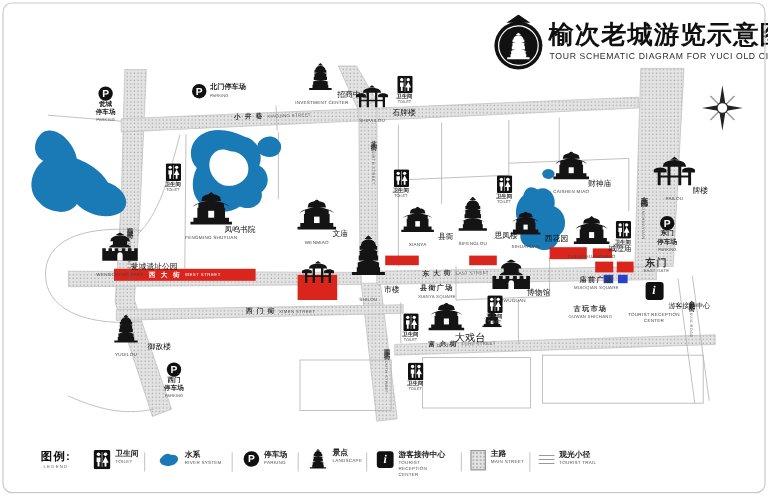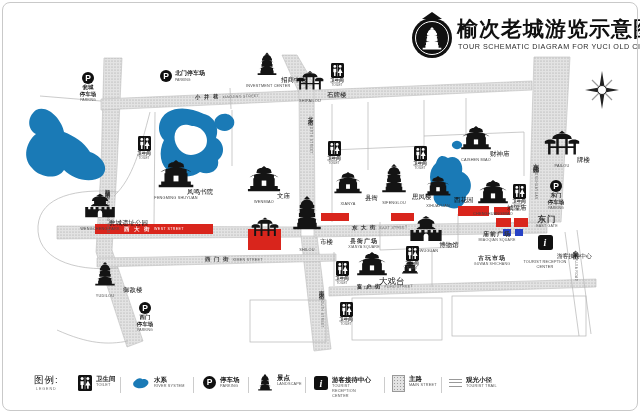--- a/index.html
+++ b/index.html
@@ -63,21 +63,21 @@
   .title-tr{position:absolute;left:458px;top:52px;font-size:8.2px;color:#666;letter-spacing:.5px;white-space:nowrap;}
 
   
   .leg{position:absolute;display:flex;align-items:flex-start;gap:4px;}
   .leg .txt{text-align:left;}
   .leg .zh{font-size:6.5px;font-weight:bold;color:#222;line-height:1.3;white-space:nowrap;}
   .leg .en{font-size:3.8px;color:#555;letter-spacing:.2px;line-height:1.3;}
   .leg .en.wrap{white-space:normal;width:42px;}
   .sep{position:absolute;width:1px;height:16px;background:#ccc;}
   .leg-head{position:absolute;text-align:center;}
-  .leg-head .zh{font-size:9.5px;font-weight:400;color:#111;letter-spacing:1px;}
+  .leg-head .zh{font-size:9.5px;font-weight:700;color:#111;letter-spacing:1px;}
   .leg-head .en{font-size:3.6px;color:#666;letter-spacing:1px;}
   .swatch-road{width:11px;height:15px;border:1px solid #999;background-color:#e3e3e3;
                background-image:radial-gradient(#9c9c9c .5px, transparent .6px);background-size:3px 3px;}
   .swatch-trail{width:13px;height:10px;margin-top:3px;
                background:repeating-linear-gradient(to bottom,#999 0,#999 .6px,transparent .6px,transparent 3.5px);}
 </style>
 </head>
 <body>
 
 <div class="stage">

